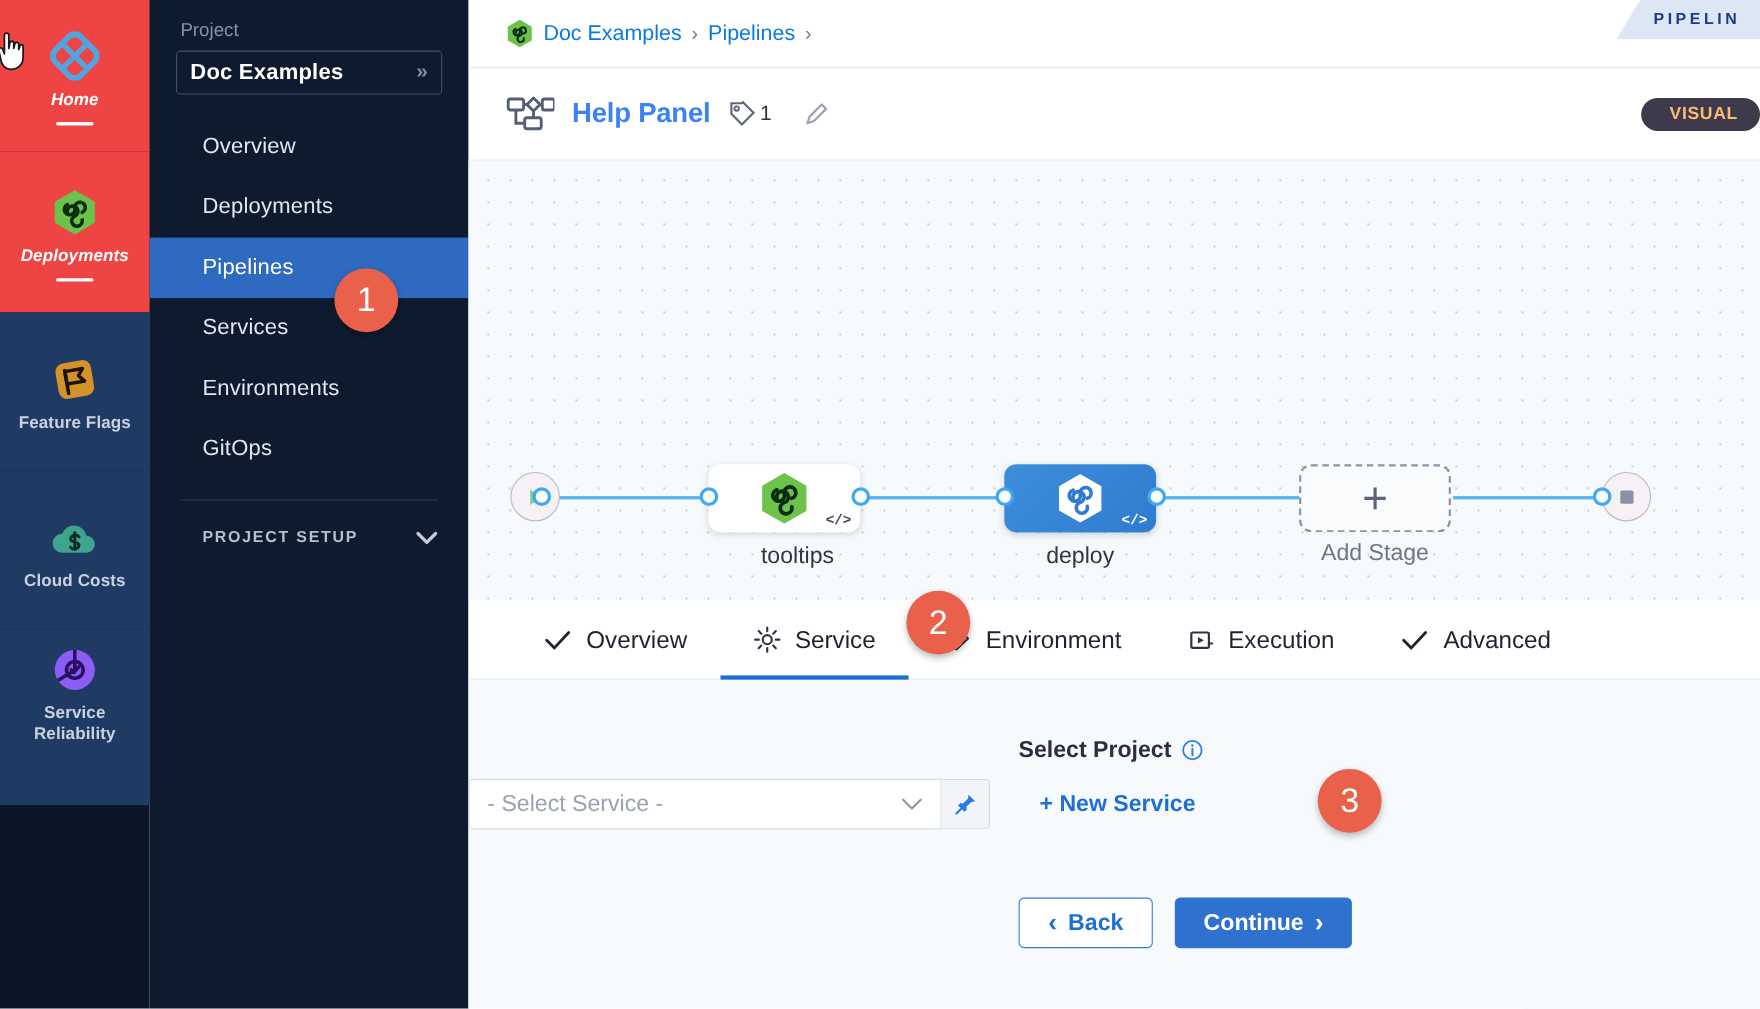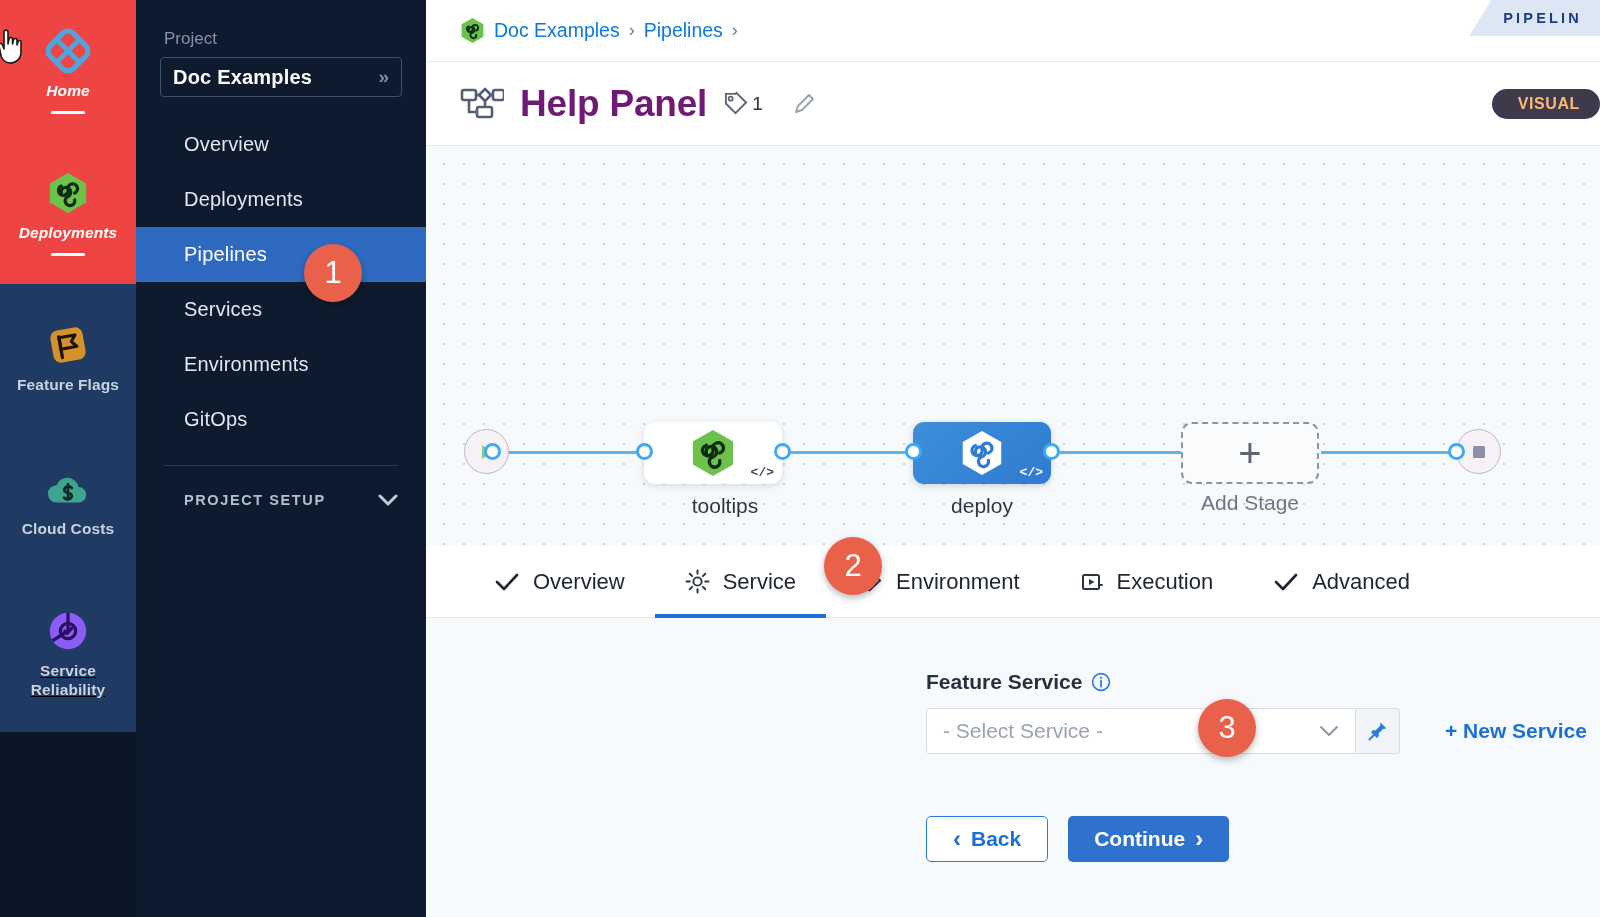--- a/index.html
+++ b/index.html
@@ -30,21 +30,21 @@
   .rail-item.active .rail-label { color: #ffffff; }
   .rail-underline { width: 34px; height: 3px; background: #8C9AAB; border-radius: 2px; margin-top: 2px; }
   .rail-item.active .rail-underline { background: #ffffff; }
   .rail-ico { width: 46px; height: 46px; display: block; }
 
   .cursor-hand { position: absolute; left: -3px; top: 28px; width: 30px; height: 38px; z-index: 40; }
 
   
   .pnav {
     width: 290px; flex: 0 0 290px; height: 917px;
-    background: #0E1B2E; position: relative; padding-top: 29px;
+    background: #0E1B2E; position: relative; padding-top: 18px;
   }
   .pnav-label { font-size: 17px; color: #8594A8; padding: 0 28px 8px; }
   .proj-select {
     margin: 0 24px; height: 40px; border: 1px solid #3E5068; border-radius: 4px;
     display: flex; align-items: center; justify-content: space-between;
     padding: 0 12px 0 12px; color: #fff;
   }
   .proj-select span.nm { font-size: 20px; font-weight: 700; letter-spacing: .2px; }
   .proj-chev { color: #7E8FA6; font-size: 19px; font-weight: 700; }
 
@@ -78,21 +78,21 @@
     background: #DCE6F5; color: #1A3C87;
     font-size: 14.5px; font-weight: 700; letter-spacing: 3.2px;
     display: flex; align-items: center; padding: 0 18px 0 34px;
     clip-path: polygon(22px 0, 100% 0, 100% 100%, 0 100%);
   }
 
   .titlebar {
     height: 84px; flex: 0 0 84px; border-bottom: 1px solid #E4E7EC;
     display: flex; align-items: center; padding-left: 34px; gap: 16px; position: relative;
   }
-  .ptitle { font-size: 37px; font-weight: 700; color: #701a75; letter-spacing: -.2px; }
+  .ptitle { font-size: 25px; font-weight: 700; color: #3b82f6; letter-spacing: -.2px; }
   .tagwrap { display: flex; align-items: center; gap: 4px; color: #4A5568; }
   .tagcount { font-size: 19px; color: #2B3442; }
   .visual-pill {
     position: absolute; right: 0; top: 50%; transform: translateY(-50%);
     background: #3E3A4B; color: #fdba74; font-size: 16px; font-weight: 700; letter-spacing: .6px;
     height: 30px; border-radius: 15px; display: flex; align-items: center; padding: 0 20px 0 26px;
   }
 
   
   .canvas {
@@ -146,21 +146,21 @@
     height: 4px; background: #1B6FD4;
   }
   .tab-ico { display: flex; align-items: center; color: #2B3442; }
 
   
   .formarea { flex: 1; background: #F7FAFC; padding: 52px 0 0 0; position: relative; }
   .field-label {
     display: flex; align-items: center; gap: 9px; margin-left: 500px;
     font-size: 21px; font-weight: 700; color: #27303D; margin-bottom: 14px;
   }
-  .selectrow { display: flex; align-items: center; margin-left: 500px; }
+  .selectrow { display: flex; align-items: center; }
   .sel-box {
     width: 430px; height: 46px; background: #ffffff; border: 1px solid #D5DCE4;
     border-radius: 4px 0 0 4px; display: flex; align-items: center; justify-content: space-between;
     padding: 0 16px; color: #98A2B1; font-size: 21px;
   }
   .pin-box {
     width: 44px; height: 46px; background: #F1F4F8; border: 1px solid #D5DCE4; border-left: none;
     border-radius: 0 4px 4px 0; display: flex; align-items: center; justify-content: center;
   }
   .newsvc {
@@ -227,21 +227,21 @@
     </div>
 
     <div class="rail-item lit" style="height:144px;justify-content:center;">
       <svg class="rail-ico" viewBox="0 0 48 48">
         <path d="M12 38 a9 9 0 0 1 0-18 a12 12 0 0 1 23 2 a8 8 0 0 1 0 16 Z" fill="#3EA48D"></path>
         <path d="M24 19 L24 35 M28 23 a4.5 4.5 0 0 0-8 2 c0 4 8 2 8 6 a4.5 4.5 0 0 1-8 2" fill="none" stroke="#0B2B24" stroke-width="2.8" stroke-linecap="round"></path>
       </svg>
       <div class="rail-label">Cloud Costs</div>
     </div>
 
-    <div class="rail-item lit" style="height:160px;justify-content:center;text-decoration:underline;">
+    <div class="rail-item lit" style="height:160px;">
       <svg class="rail-ico" viewBox="0 0 48 48">
         <circle cx="24" cy="24" r="19" fill="#8B5CF6"></circle>
         <path d="M24 5 L24 24 L8 34" fill="none" stroke="#2A1060" stroke-width="3.4"></path>
         <circle cx="24" cy="24" r="8" fill="none" stroke="#2A1060" stroke-width="3.4"></circle>
         <path d="M20.5 24 L23 26.5 L28 21" fill="none" stroke="#2A1060" stroke-width="3.2" stroke-linecap="round" stroke-linejoin="round"></path>
       </svg>
       <div class="rail-label">Service Reliability</div>
     </div>
   </div>
 
@@ -435,21 +435,21 @@
               <path d="M3 11 L10 18 L23 4" fill="none" stroke="#1D2430" stroke-width="2.6" stroke-linecap="round" stroke-linejoin="round"></path>
             </svg>
         </span>
         <span>Advanced</span>
       </div>
     </div>
 
     <div class="formarea">
 
       <div class="field-label">
-        <span>Feature Service</span>
+        <span>Select Project</span>
         <svg width="20" height="20" viewBox="0 0 20 20">
           <circle cx="10" cy="10" r="8.4" fill="none" stroke="#2C7BE5" stroke-width="1.6"></circle>
           <circle cx="10" cy="5.8" r="1.1" fill="#2C7BE5"></circle>
           <path d="M10 8.6 L10 14.5" stroke="#2C7BE5" stroke-width="1.8" stroke-linecap="round"></path>
         </svg>
       </div>
 
       <div class="selectrow">
         <div class="sel-box">
           <span>- Select Service -</span>

